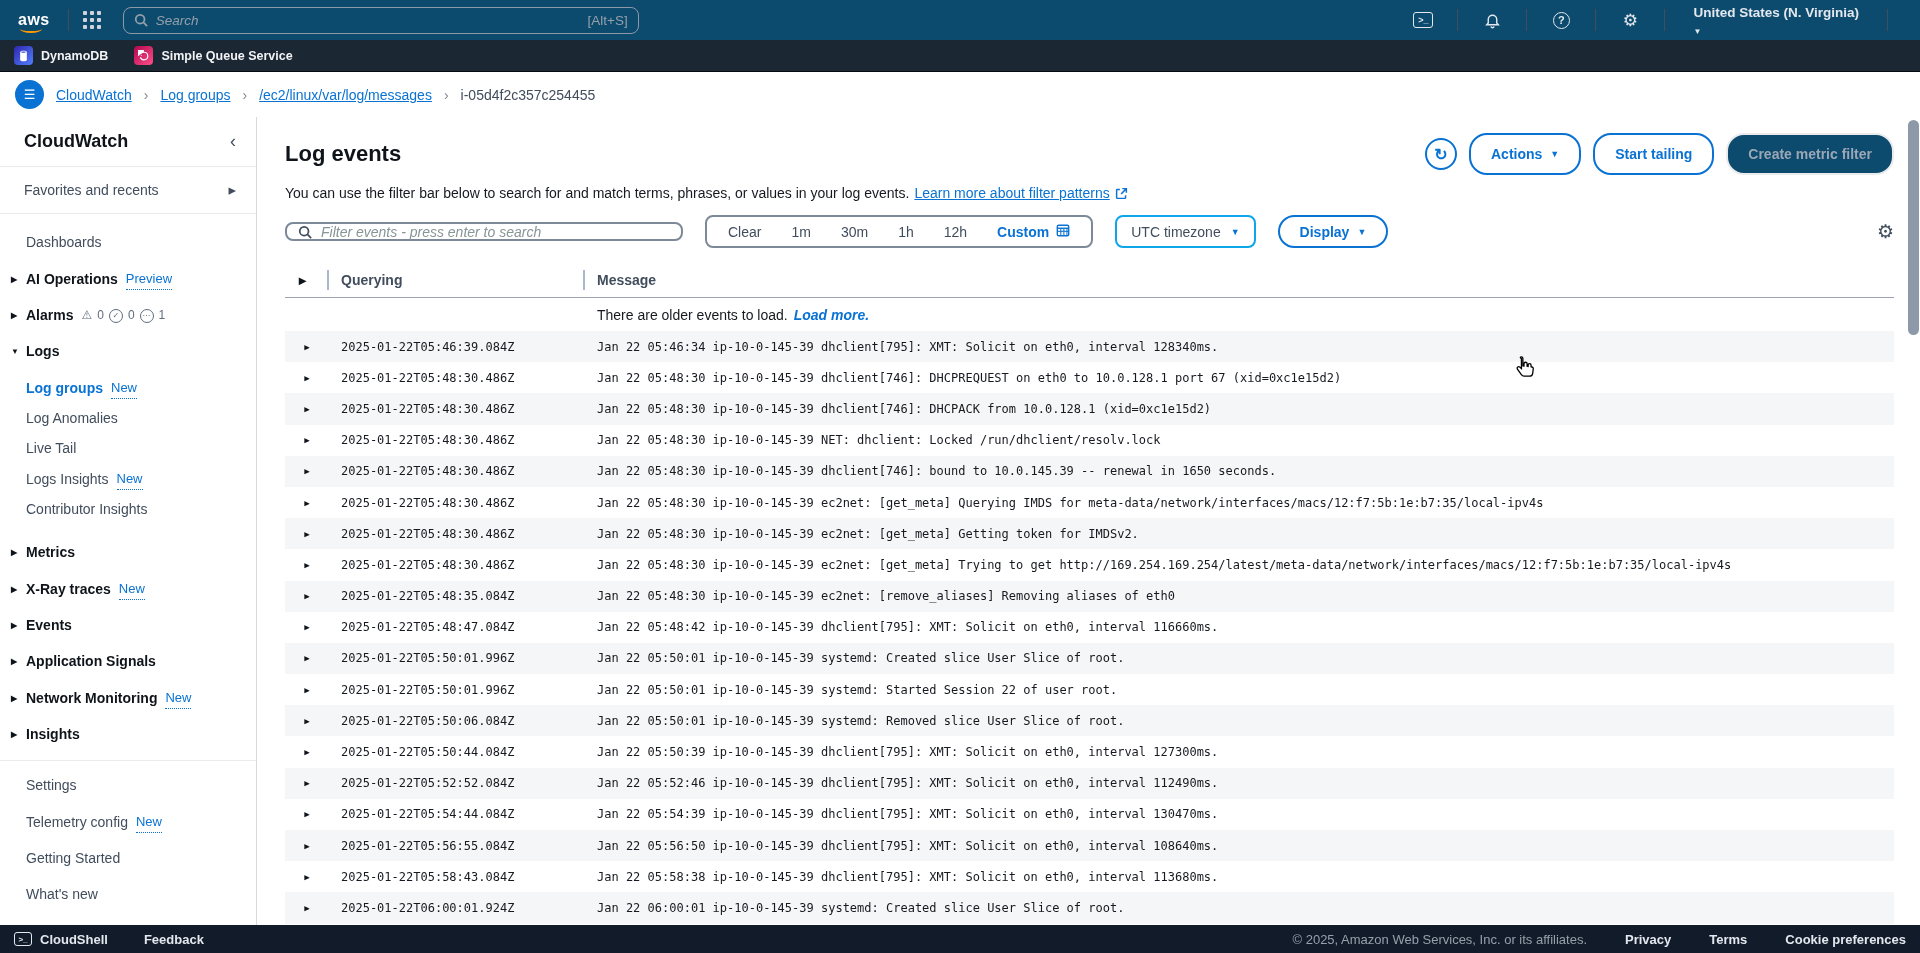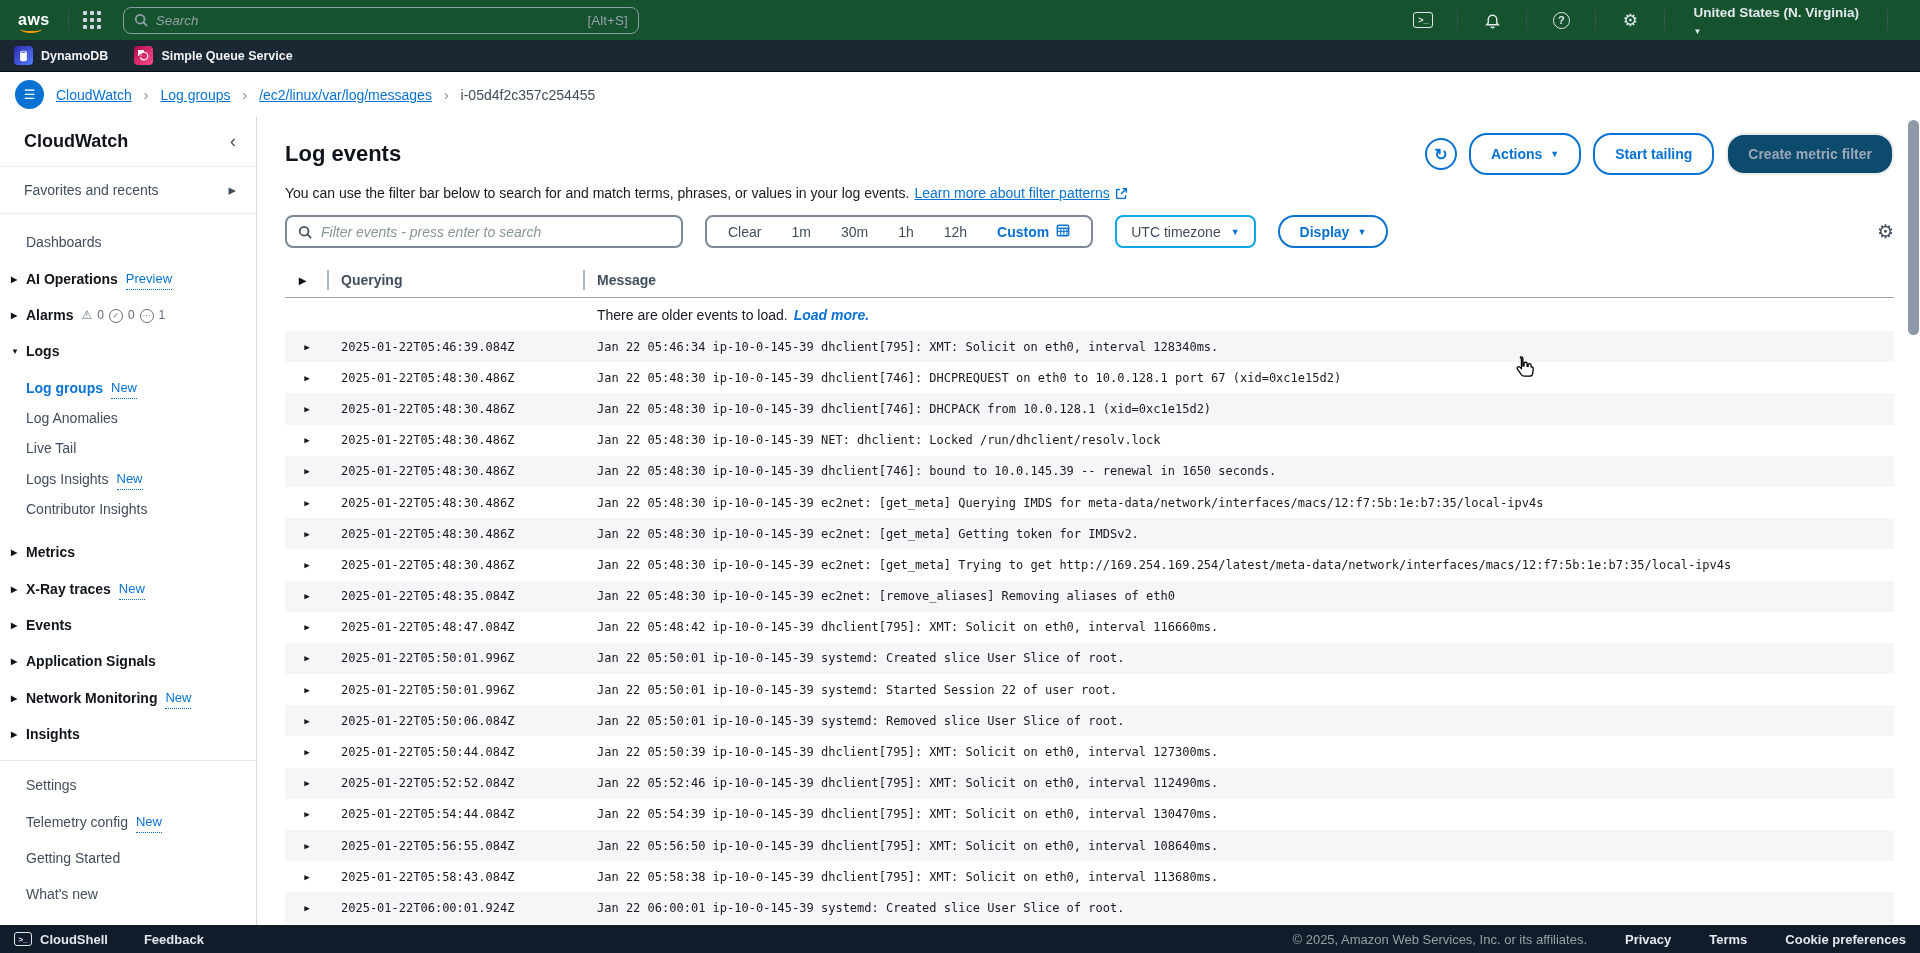--- a/index.html
+++ b/index.html
@@ -1,21 +1,21 @@
 <!DOCTYPE html>
 <html><head>
 <meta charset="utf-8">
 <style>
   * { margin:0; padding:0; box-sizing:border-box; }
   html,body { width:1920px; height:953px; overflow:hidden; background:#fff;
     font-family:"Liberation Sans", sans-serif; }
   .app { position:relative; width:1920px; height:953px; display:flex; flex-direction:column; }
 
   
-  .topnav { height:40px; background:#14532d; display:flex; align-items:center; padding:0 18px; color:#fff; flex:0 0 auto; }
+  .topnav { height:40px; background:#0c4a6e; display:flex; align-items:center; padding:0 18px; color:#fff; flex:0 0 auto; }
   .aws-logo { font-weight:bold; font-size:16px; letter-spacing:0.5px; position:relative; padding-right:4px; }
   .aws-logo .smile { position:absolute; left:2px; bottom:-4px; width:22px; height:8px; border:2px solid #ff9900; border-top:none; border-left:none; border-right:none; border-radius:0 0 50% 50%; }
   .tn-sep { width:1px; height:22px; background:#414d5c; margin:0 14px; }
   .grid-icon { display:grid; grid-template-columns:repeat(3,4px); grid-gap:3px; margin-right:22px; cursor:pointer; }
   .grid-icon i { width:4px; height:4px; background:#d1d5db; border-radius:1px; }
   .searchbar { width:516px; height:27px; border:1px solid #8d99a8; border-radius:8px; display:flex; align-items:center; padding:0 10px; gap:8px; color:#95a0ab; font-size:13.5px; }
   .searchbar .ph { font-style:italic; flex:1; }
   .searchbar .kbd { color:#95a0ab; }
   .tn-right { margin-left:auto; display:flex; align-items:center; }
   .tn-icon { width:40px; display:flex; justify-content:center; align-items:center; color:#e3e8ee; cursor:pointer; }
@@ -69,21 +69,21 @@
   .title-actions { margin-left:auto; display:flex; align-items:center; gap:12px; }
   .refresh-btn { width:32px; height:32px; border:2px solid #0972d3; border-radius:50%; background:#fff; color:#0972d3; font-size:16px; font-weight:bold; display:flex; align-items:center; justify-content:center; cursor:pointer; }
   .btn { height:42px; border:2px solid #0972d3; background:#fff; color:#0972d3; font-weight:bold; font-size:14px; border-radius:18px; padding:0 20px; display:flex; align-items:center; gap:8px; cursor:pointer; font-family:inherit; }
   .btn .caret { font-size:9px; }
   .btn.disabled { background:#0c4a6e; border-color:#e9ebed; color:#9ba7b6; cursor:default; }
   .desc-row { margin-top:10px; font-size:14px; color:#16191f; display:flex; align-items:center; gap:5px; flex-wrap:nowrap; }
   .link { color:#0972d3; text-decoration:underline; cursor:pointer; }
   .ext-ico { color:#0972d3; }
 
   .controls-row { margin-top:14px; display:flex; align-items:center; gap:22px; }
-  .filter-input { width:398px; height:33px; border:2px solid #7d8998; border-radius:8px; display:flex; align-items:center; gap:9px; padding:0 11px; color:#879596; font-size:14px; cursor:text; }
+  .filter-input { width:398px; height:19px; border:2px solid #7d8998; border-radius:8px; display:flex; align-items:center; gap:9px; padding:0 11px; color:#879596; font-size:14px; cursor:text; }
   .filter-input .ph { font-style:italic; }
   .time-group { height:33px; border:2px solid #7d8998; border-radius:8px; display:flex; align-items:center; padding:0 6px; }
   .time-item { padding:0 15px; font-size:14px; color:#414d5c; cursor:pointer; display:flex; align-items:center; gap:7px; }
   .time-item.active { color:#0972d3; font-weight:bold; }
   .tz-btn { height:33px; border:2px solid #0ea5e9; border-radius:8px; padding:0 14px; display:flex; align-items:center; gap:10px; font-size:14px; color:#414d5c; cursor:pointer; background:#fff; }
   .tz-btn .caret, .blue-caret { color:#0972d3; font-size:9px; }
   .display-btn { height:33px; }
   .table-gear { margin-left:auto; color:#414d5c; font-size:19px; cursor:pointer; }
 
   

